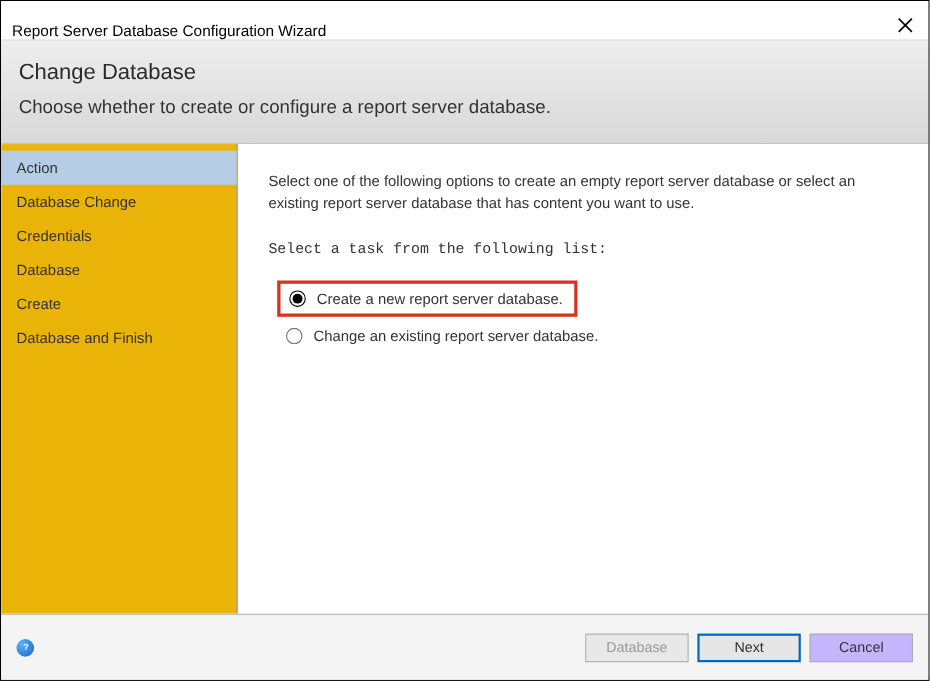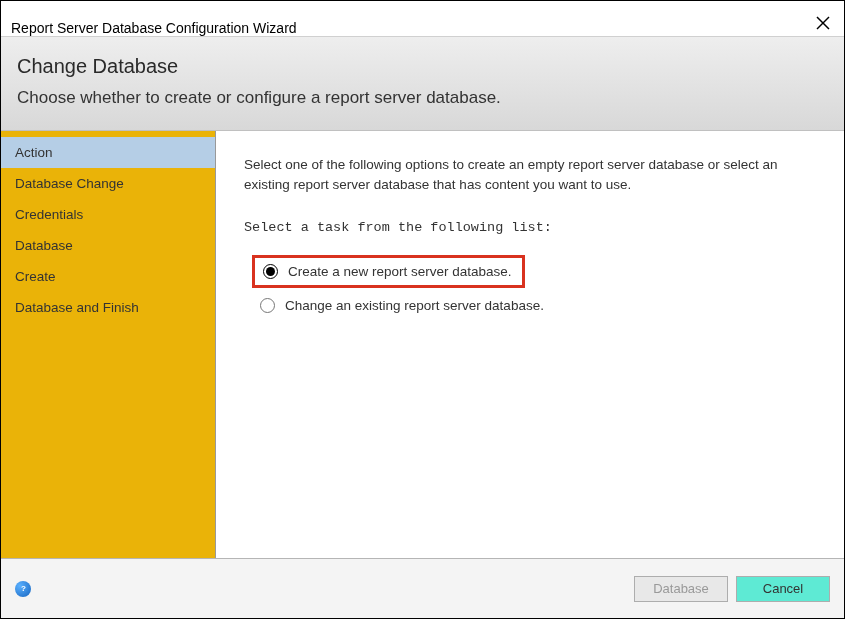--- a/index.html
+++ b/index.html
@@ -144,21 +144,21 @@
       height: 9px;
     }
     .footer-buttons {
       display: flex;
       gap: 8px;
     }
     .btn {
       min-width: 94px;
       height: 26px;
       font-size: 13px;
-      background: #5eead4;
+      background: #c4b5fd;
       border: 1px solid #adadad;
       cursor: pointer;
       font-family: inherit;
       color: #333;
     }
     .btn:disabled {
       color: #999;
       cursor: default;
       background: #e8e8e8;
     }
@@ -226,15 +226,16 @@
 <div class="footer">
   <div class="footer-left">
     <div class="help-icon">
       <svg viewBox="0 0 10 10">
         <text x="5" y="8" text-anchor="middle" font-size="9" fill="#fff" font-weight="bold" font-family="Arial">?</text>
       </svg>
     </div>
   </div>
   <div class="footer-buttons">
     <button class="btn" disabled="">Database</button>
+    <button class="btn primary">Next</button>
     <button class="btn">Cancel</button>
   </div>
 </div>
 
 </body></html>

